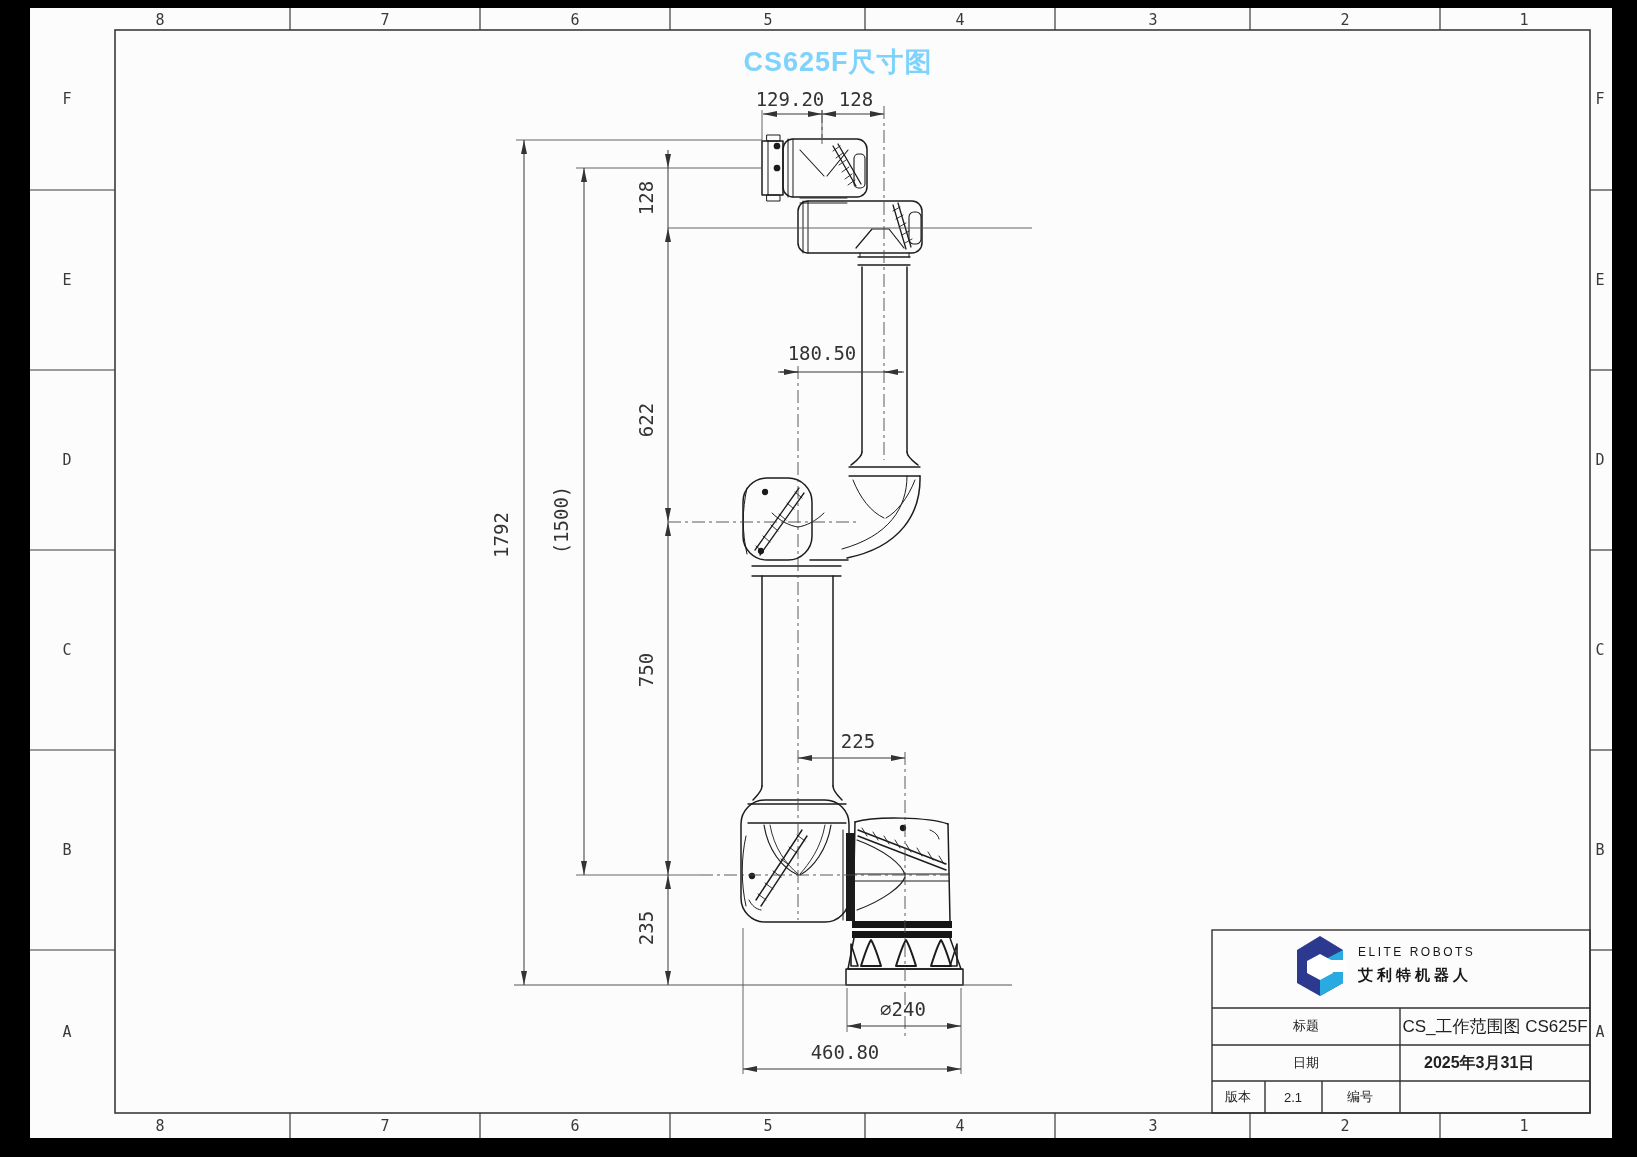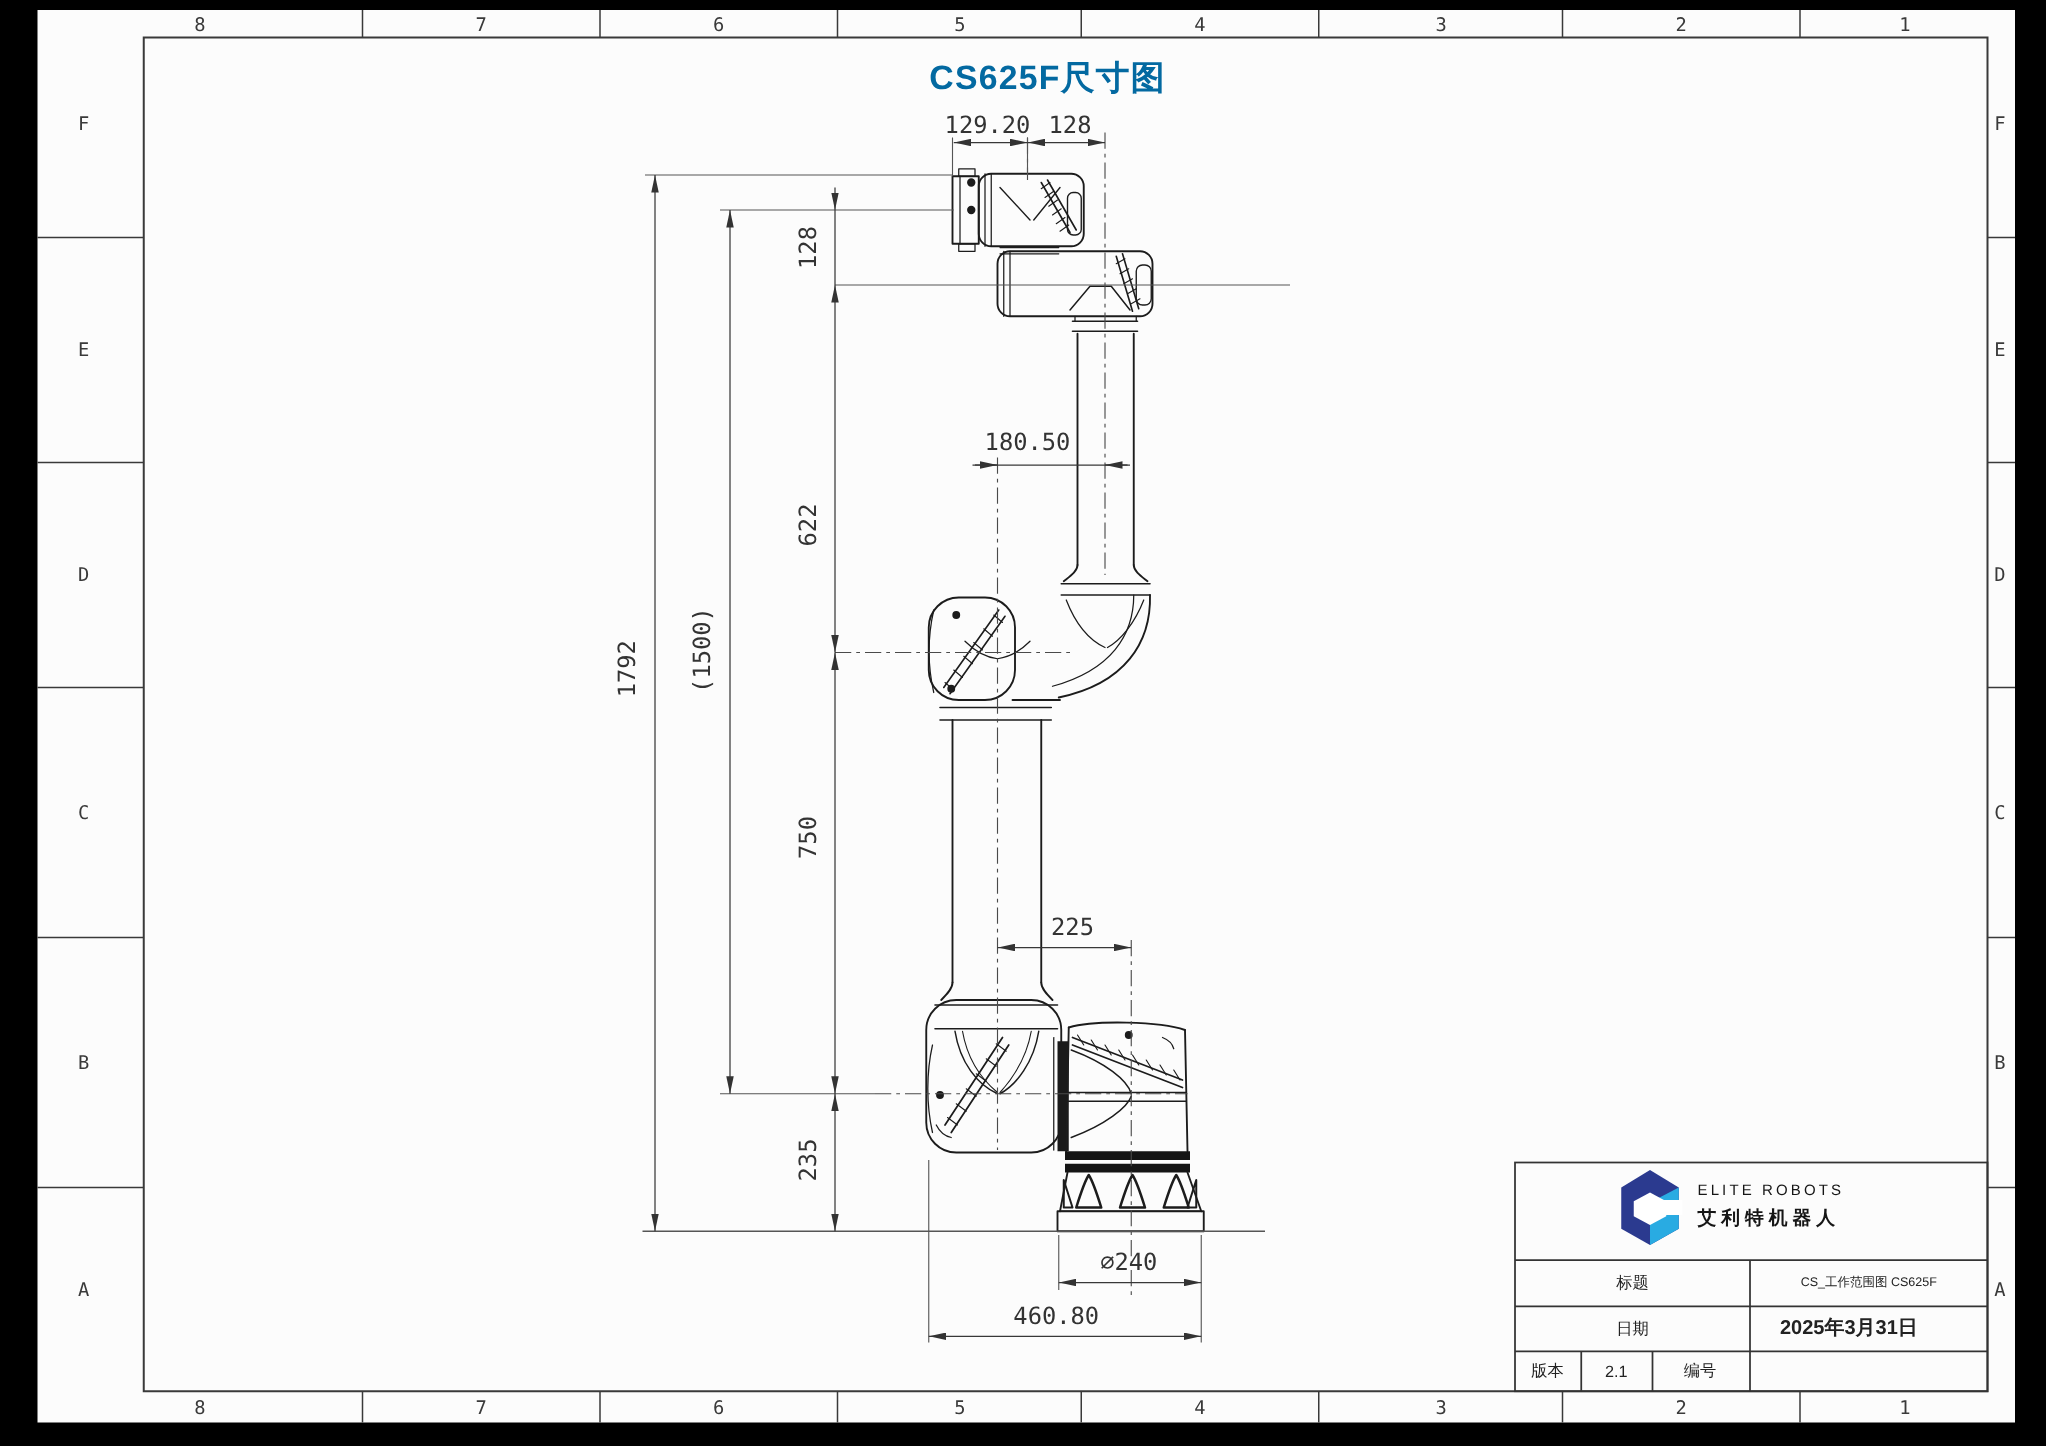--- a/index.html
+++ b/index.html
@@ -3,21 +3,21 @@
 <meta charset="utf-8">
 <style>
   html,body{margin:0;padding:0;background:#000;}
   #stage{position:relative;width:1637px;height:1157px;background:#000;overflow:hidden;
          font-family:"Liberation Sans", sans-serif;}
   #sheet{position:absolute;left:30px;top:8px;width:1582px;height:1130px;background:#fcfcfc;}
   svg{position:absolute;left:0;top:0;}
   .mlabel{position:absolute;transform:translate(-50%,-50%);font-family:"DejaVu Sans Mono",monospace;
           font-size:15px;color:#3a3a3a;}
   .page-title{position:absolute;left:838px;top:62px;transform:translate(-50%,-50%);
-          font-size:27px;font-weight:600;color:#0369a1;letter-spacing:1px;white-space:nowrap;}
+          font-size:27px;font-weight:600;color:#7dd3fc;letter-spacing:1px;white-space:nowrap;}
   .note{position:absolute;left:762px;top:1071px;transform:translate(-50%,-50%);
           font-size:26px;font-weight:700;color:#111;white-space:nowrap;}
   .tb-text{position:absolute;transform:translate(-50%,-50%);font-size:13px;color:#222;white-space:nowrap;}
   .tb-left{position:absolute;transform:translateY(-50%);font-size:16px;color:#222;white-space:nowrap;font-weight:bold;}
   .brand-en{position:absolute;left:1358px;top:952px;transform:translateY(-50%);
           font-size:12px;font-weight:400;letter-spacing:2.5px;color:#161616;white-space:nowrap;}
   .brand-cn{position:absolute;left:1358px;top:975px;transform:translateY(-50%);
           font-size:15px;font-weight:700;letter-spacing:4px;color:#161616;white-space:nowrap;}
   .dim{font-family:"DejaVu Sans Mono",monospace;font-size:19px;fill:#333;}
 </style>
@@ -249,20 +249,20 @@
   <div class="mlabel" style="left:1600px;top:99px">F</div>
   <div class="mlabel" style="left:1600px;top:280px">E</div>
   <div class="mlabel" style="left:1600px;top:460px">D</div>
   <div class="mlabel" style="left:1600px;top:650px">C</div>
   <div class="mlabel" style="left:1600px;top:850px">B</div>
   <div class="mlabel" style="left:1600px;top:1032px">A</div>
 
   <div class="brand-en">ELITE ROBOTS</div>
   <div class="brand-cn">艾利特机器人</div>
   <div class="tb-text" style="left:1306px;top:1026px">标题</div>
-  <div class="tb-text" style="left:1495px;top:1026px;font-size:10px">CS_工作范围图 CS625F</div>
+  <div class="tb-text" style="left:1495px;top:1026px;font-size:17px">CS_工作范围图 CS625F</div>
   <div class="tb-text" style="left:1306px;top:1063px">日期</div>
   <div class="tb-left" style="left:1424px;top:1063px">2025年3月31日</div>
   <div class="tb-text" style="left:1238px;top:1097px">版本</div>
   <div class="tb-text" style="left:1293px;top:1097px">2.1</div>
   <div class="tb-text" style="left:1360px;top:1097px">编号</div>
   <div class="tb-text" style="left:1495px;top:1097px"></div>
 </div>
 
 </body></html>

